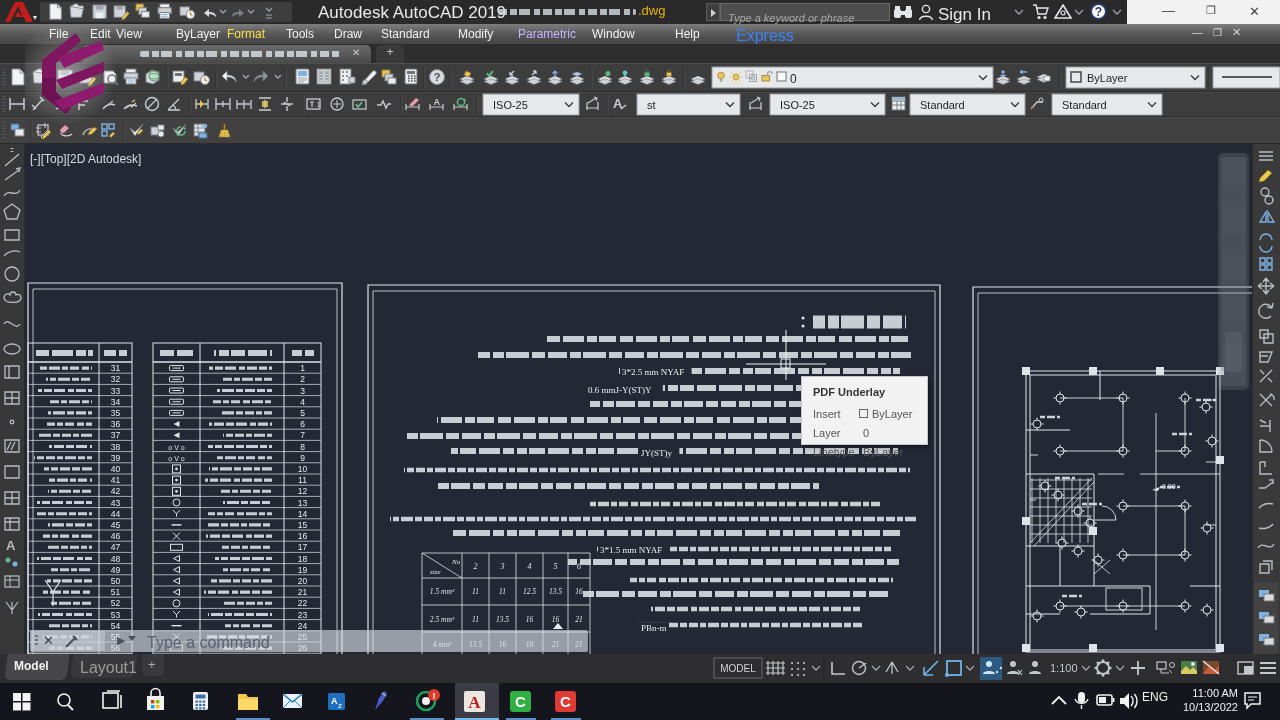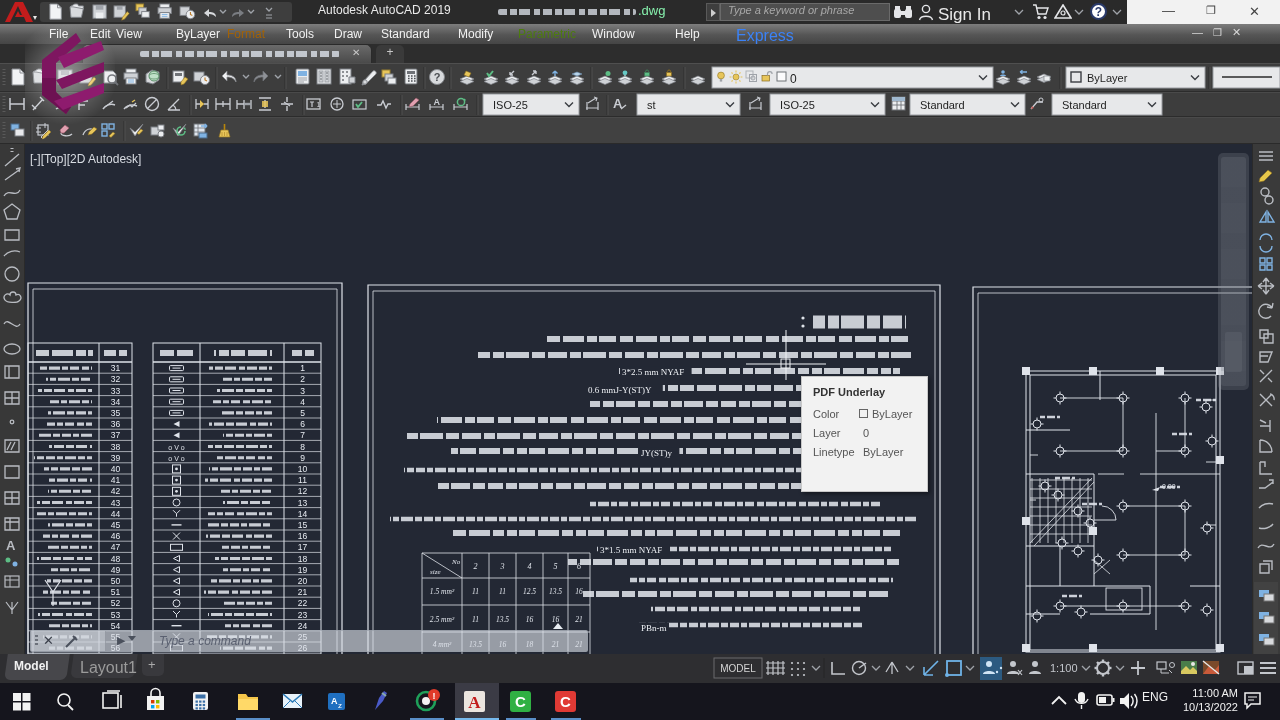--- a/index.html
+++ b/index.html
@@ -65,27 +65,27 @@
         <path d="M0 11c0-4 3-5 7-5V3l5 4-5 4V8c-3 0-5 1-7 3z" fill="#7a7d82"></path>
       </g>
       <g transform="translate(204,7)">
         <path d="M0 0l3 3 3-3" fill="none" stroke="#9fa3a9" stroke-width="1.4"></path>
       </g>
       <g transform="translate(222,5)">
         <path d="M0 0l3 3 3-3" fill="none" stroke="#9fa3a9" stroke-width="1.3"></path>
         <path d="M0 7h6M0 10h6" stroke="#9fa3a9"></path>
       </g>
     </svg>
-    <div class="abs" style="left:318px;top:3px;color:#e9e9e9;font-size:12px">Autodesk AutoCAD 2019</div>
+    <div class="abs" style="left:318px;top:3px;color:#e9e9e9;font-size:17px">Autodesk AutoCAD 2019</div>
     <div class="abs sq" style="left:498px;top:9px;width:138px;height:6px;opacity:.8"></div>
-    <div class="abs" style="left:638px;top:3px;color:#86efac;font-size:13px">.dwg</div>
+    <div class="abs" style="left:638px;top:3px;color:#eab308;font-size:13px">.dwg</div>
     <div class="abs" style="left:706px;top:3px;width:14px;height:18px;background:#3e3e3e;border:1px solid #5a5a5a">
       <div style="position:absolute;left:4px;top:5px;width:0;height:0;border-left:5px solid #cfcfcf;border-top:4px solid transparent;border-bottom:4px solid transparent"></div>
     </div>
-    <div class="abs" style="left:720px;top:3px;width:170px;height:18px;background:#4e4e4e;border:1px solid #6a6a6a;color:#a8a8a8;font-size:11px;font-style:italic;padding:0 0 0 7px">Type a keyword or phrase</div>
+    <div class="abs" style="left:720px;top:3px;width:170px;height:18px;background:#4e4e4e;border:1px solid #6a6a6a;color:#a8a8a8;font-size:11px;font-style:italic;padding:8px 0 0 7px">Type a keyword or phrase</div>
     <svg class="abs" style="left:893px;top:5px" width="22" height="15">
       <rect x="1" y="4" width="7" height="9" rx="2" fill="#e4e5e8"></rect>
       <rect x="12" y="4" width="7" height="9" rx="2" fill="#e4e5e8"></rect>
       <rect x="8" y="6" width="4" height="4" fill="#e4e5e8"></rect>
       <rect x="2" y="1" width="5" height="4" fill="#e4e5e8"></rect>
       <rect x="13" y="1" width="5" height="4" fill="#e4e5e8"></rect>
     </svg>
     <svg class="abs" style="left:918px;top:4px" width="16" height="17">
       <circle cx="8" cy="5" r="3.6" fill="none" stroke="#e4e5e8" stroke-width="1.4"></circle>
       <path d="M1.5 16c1-5 12-5 13 0" fill="none" stroke="#e4e5e8" stroke-width="1.4"></path>
@@ -108,26 +108,26 @@
     </svg>
     <div class="abs" style="left:1090px;top:3px;width:17px;height:17px;border-radius:50%;background:#fff;border:2px solid #2a3a6a;color:#2a3a6a;font-weight:bold;font-size:12px;text-align:center;line-height:14px">?</div>
     <svg class="abs" style="left:1112px;top:9px" width="10" height="8">
       <path d="M1 1l4 4 4-4" fill="none" stroke="#9fa3a9" stroke-width="1.3"></path>
     </svg>
     <div class="abs" style="left:0;top:24px;width:1280px;height:20px;background:linear-gradient(#7d7d7d,#555 55%,#454545)"></div>
     <div class="abs" style="left:49px;top:27px;color:#f2f2f2;font-size:12px">File</div>
     <div class="abs" style="left:90px;top:27px;color:#f2f2f2;font-size:12px">Edit</div>
     <div class="abs" style="left:116px;top:27px;color:#f2f2f2;font-size:12px">View</div>
     <div class="abs" style="left:176px;top:27px;color:#f2f2f2;font-size:12px">ByLayer</div>
-    <div class="abs" style="left:227px;top:27px;color:#a16207;font-size:12px">Format</div>
+    <div class="abs" style="left:227px;top:27px;color:#fde047;font-size:12px">Format</div>
     <div class="abs" style="left:286px;top:27px;color:#f2f2f2;font-size:12px">Tools</div>
     <div class="abs" style="left:334px;top:27px;color:#f2f2f2;font-size:12px">Draw</div>
     <div class="abs" style="left:381px;top:27px;color:#f2f2f2;font-size:12px">Standard</div>
     <div class="abs" style="left:458px;top:27px;color:#f2f2f2;font-size:12px">Modify</div>
-    <div class="abs" style="left:518px;top:27px;color:#4d7c0f;font-size:12px">Parametric</div>
+    <div class="abs" style="left:518px;top:27px;color:#c4b5fd;font-size:12px">Parametric</div>
     <div class="abs" style="left:592px;top:27px;color:#f2f2f2;font-size:12px">Window</div>
     <div class="abs" style="left:675px;top:27px;color:#f2f2f2;font-size:12px">Help</div>
     <div class="abs" style="left:736px;top:27px;color:#3b82f6;font-size:16px">Express</div>
     <div class="abs" style="left:1192px;top:26px;color:#d8d8d8;font-size:11px;width:90px"><span>—</span><span style="margin-left:10px;font-size:10px">❐</span><span style="margin-left:10px">✕</span></div>
     <div class="abs" style="left:0;top:44px;width:1280px;height:19px;background:#2d2d2d"></div>
     <div class="abs" style="left:55px;top:47px;color:#b8b8b8;font-size:11px">S</div>
     <div class="abs" style="left:82px;top:44px;width:290px;height:19px;background:linear-gradient(#6a6a6a,#4a4a4a);border-radius:6px 6px 0 0;border:1px solid #2a2a2a;border-bottom:none"></div>
     <div class="abs sq" style="left:140px;top:51px;width:200px;height:6px;opacity:.85"></div>
     <div class="abs" style="left:352px;top:47px;color:#c8c8c8;font-size:10px">✕</div>
     <div class="abs" style="left:376px;top:45px;width:28px;height:18px;background:#3a3a3a;border-radius:5px 5px 0 0;color:#c8c8c8;font-size:12px;text-align:center">+</div>
@@ -952,23 +952,23 @@
       <line x1="1082" y1="360" x2="1102" y2="360" stroke="#dfe3ea" stroke-width="2.5" stroke-dasharray="5 2 8 2" opacity=".9"></line>
       <line x1="1062" y1="452" x2="1082" y2="452" stroke="#dfe3ea" stroke-width="2.5" stroke-dasharray="5 2 8 2" opacity=".9"></line>
       <line x1="1160" y1="343" x2="1180" y2="343" stroke="#dfe3ea" stroke-width="2.5" stroke-dasharray="5 2 8 2" opacity=".9"></line>
       <text x="1162" y="345" font-size="7" fill="#dfe3ea" font-family="Liberation Sans">0.00</text>
       <path d="M1152 346l8-3-2 4z" fill="#dfe3ea"></path>
     </svg>
     <div class="abs" style="left:30px;top:152px;color:#d8dce2;font-size:12px;font-family:'Liberation Sans',sans-serif">[-][Top][2D Autodesk]</div>
     <div class="abs" style="left:1218px;top:153px;width:31px;height:237px;background:rgba(150,155,165,0.22);border-radius:5px"></div>
     <div class="abs" style="left:1221px;top:157px;width:25px;height:229px;background:repeating-linear-gradient(rgba(110,115,125,0.3) 0 30px, rgba(140,145,155,0.16) 30px 46px);border-radius:3px"></div>
     <div class="abs" style="left:1225px;top:332px;width:17px;height:40px;background:rgba(100,105,115,0.4);border-radius:2px"></div>
-    <div class="abs" style="left:801px;top:376px;width:127px;height:116px;background:#f2f2f2;border:1px solid #c8c8c8;box-shadow:2px 2px 4px rgba(0,0,0,.4);font-family:'Liberation Sans',sans-serif">
+    <div class="abs" style="left:801px;top:376px;width:127px;height:69px;background:#f2f2f2;border:1px solid #c8c8c8;box-shadow:2px 2px 4px rgba(0,0,0,.4);font-family:'Liberation Sans',sans-serif">
 <div style="position:absolute;left:11px;top:9px;font-size:11px;font-weight:bold;color:#333">PDF Underlay</div>
-<div style="position:absolute;left:11px;top:31px;font-size:11px;color:#555">Color</div>
+<div style="position:absolute;left:11px;top:31px;font-size:11px;color:#555">Insert</div>
 <div style="position:absolute;left:57px;top:32px;width:9px;height:9px;border:1.2px solid #666"></div>
 <div style="position:absolute;left:70px;top:31px;font-size:11px;color:#555">ByLayer</div>
 <div style="position:absolute;left:11px;top:50px;font-size:11px;color:#555">Layer</div>
 <div style="position:absolute;left:61px;top:50px;font-size:11px;color:#555">0</div>
 <div style="position:absolute;left:11px;top:69px;font-size:11px;color:#555">Linetype</div>
 <div style="position:absolute;left:61px;top:69px;font-size:11px;color:#555">ByLayer</div>
 </div>
     <div class="abs" style="left:0;top:144px;width:25px;height:510px;background:#383838;border-right:1px solid #2a2a2a"></div>
     <svg class="abs" style="left:0;top:144px" width="25" height="510" viewBox="0 0 25 510">
       <g stroke="#b9bcc2" fill="none" stroke-width="1.3">
@@ -1030,21 +1030,21 @@
     </svg>
     <div class="abs" style="left:30px;top:630px;width:558px;height:22px;background:rgba(218,222,230,0.64);border:1px solid rgba(150,155,165,0.55);border-radius:2px">
 <div style="position:absolute;left:0;top:0;width:75px;height:20px;background:rgba(205,209,218,0.5);border-right:1px solid rgba(120,125,135,.5)"></div>
 <div style="position:absolute;left:4px;top:4px;width:3px;height:12px;background:repeating-linear-gradient(rgba(90,95,105,.8) 0 2px,transparent 2px 4px)"></div>
 <div style="position:absolute;left:12px;top:2px;color:#3a3f4a;font-size:13px">✕</div>
 <svg style="position:absolute;left:32px;top:3px" width="16" height="16">
         <path d="M3 13L13 3M10 2l4 4" stroke="#4a505c" stroke-width="2" fill="none"></path>
       </svg>
 <div style="position:absolute;left:86px;top:3px;color:#4a505c;font-size:11px">▶</div>
 <div style="position:absolute;left:97px;top:5px;width:0;height:0;border-top:5px solid #4a505c;border-left:4px solid transparent;border-right:4px solid transparent"></div>
-<div style="position:absolute;left:128px;top:3px;color:#5a6070;font-size:12px;font-style:italic">Type  a  command</div>
+<div style="position:absolute;left:116px;top:3px;color:#5a6070;font-size:16px;">Type  a  command</div>
 </div>
     <div class="abs" style="left:0;top:654px;width:1280px;height:29px;background:#2e2e31"></div>
     <div class="abs" style="left:6px;top:654px;width:62px;height:26px;background:#47474b;border-radius:0 0 6px 6px;transform:skewX(-8deg)"></div>
     <div class="abs" style="left:14px;top:659px;color:#f2f2f2;font-size:12px;font-weight:bold">Model</div>
     <div class="abs" style="left:72px;top:654px;width:64px;height:24px;background:#39393d;border-radius:0 0 6px 6px;transform:skewX(-8deg)"></div>
     <div class="abs" style="left:80px;top:659px;color:#9b9b9b;font-size:16px">Layout1</div>
     <div class="abs" style="left:142px;top:654px;width:22px;height:22px;background:#39393d;border-radius:0 0 5px 5px"></div>
     <div class="abs" style="left:148px;top:657px;color:#aaa;font-size:13px">+</div>
     <svg class="abs" style="left:700px;top:654px" width="580" height="29" viewBox="0 0 580 29">
       <rect x="14" y="4" width="48" height="20" fill="none" stroke="#6a6a6e"></rect>

